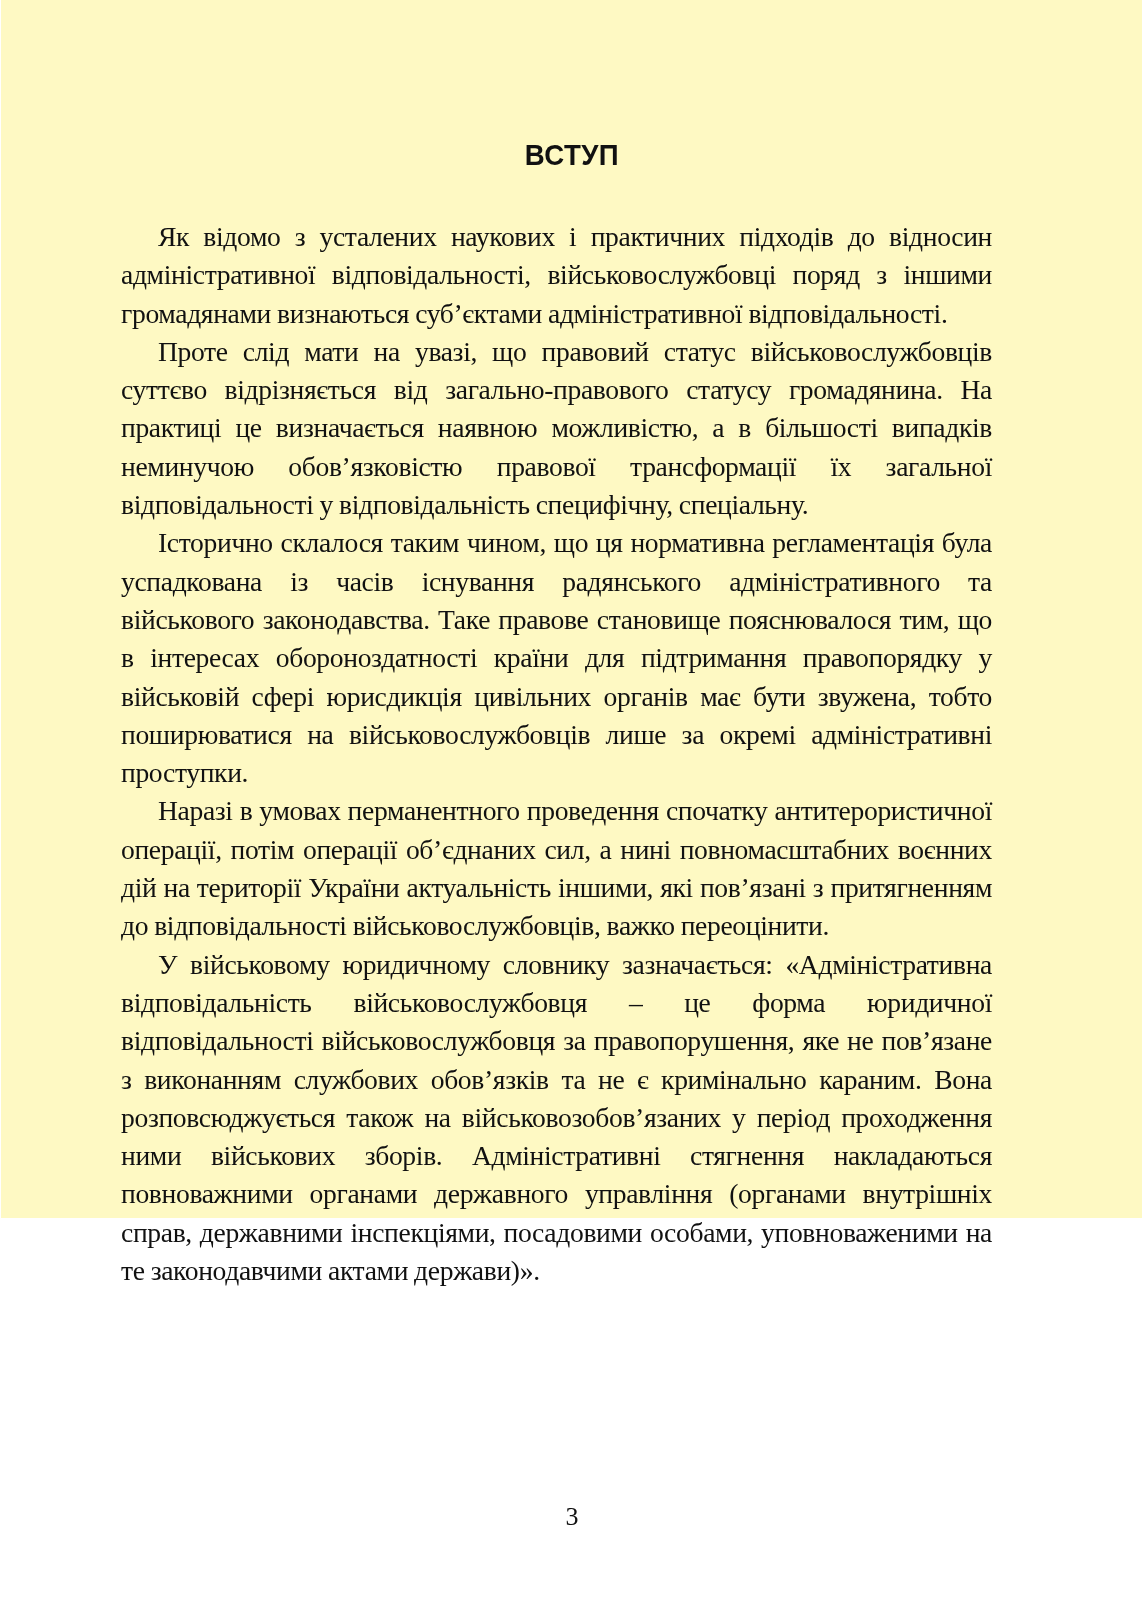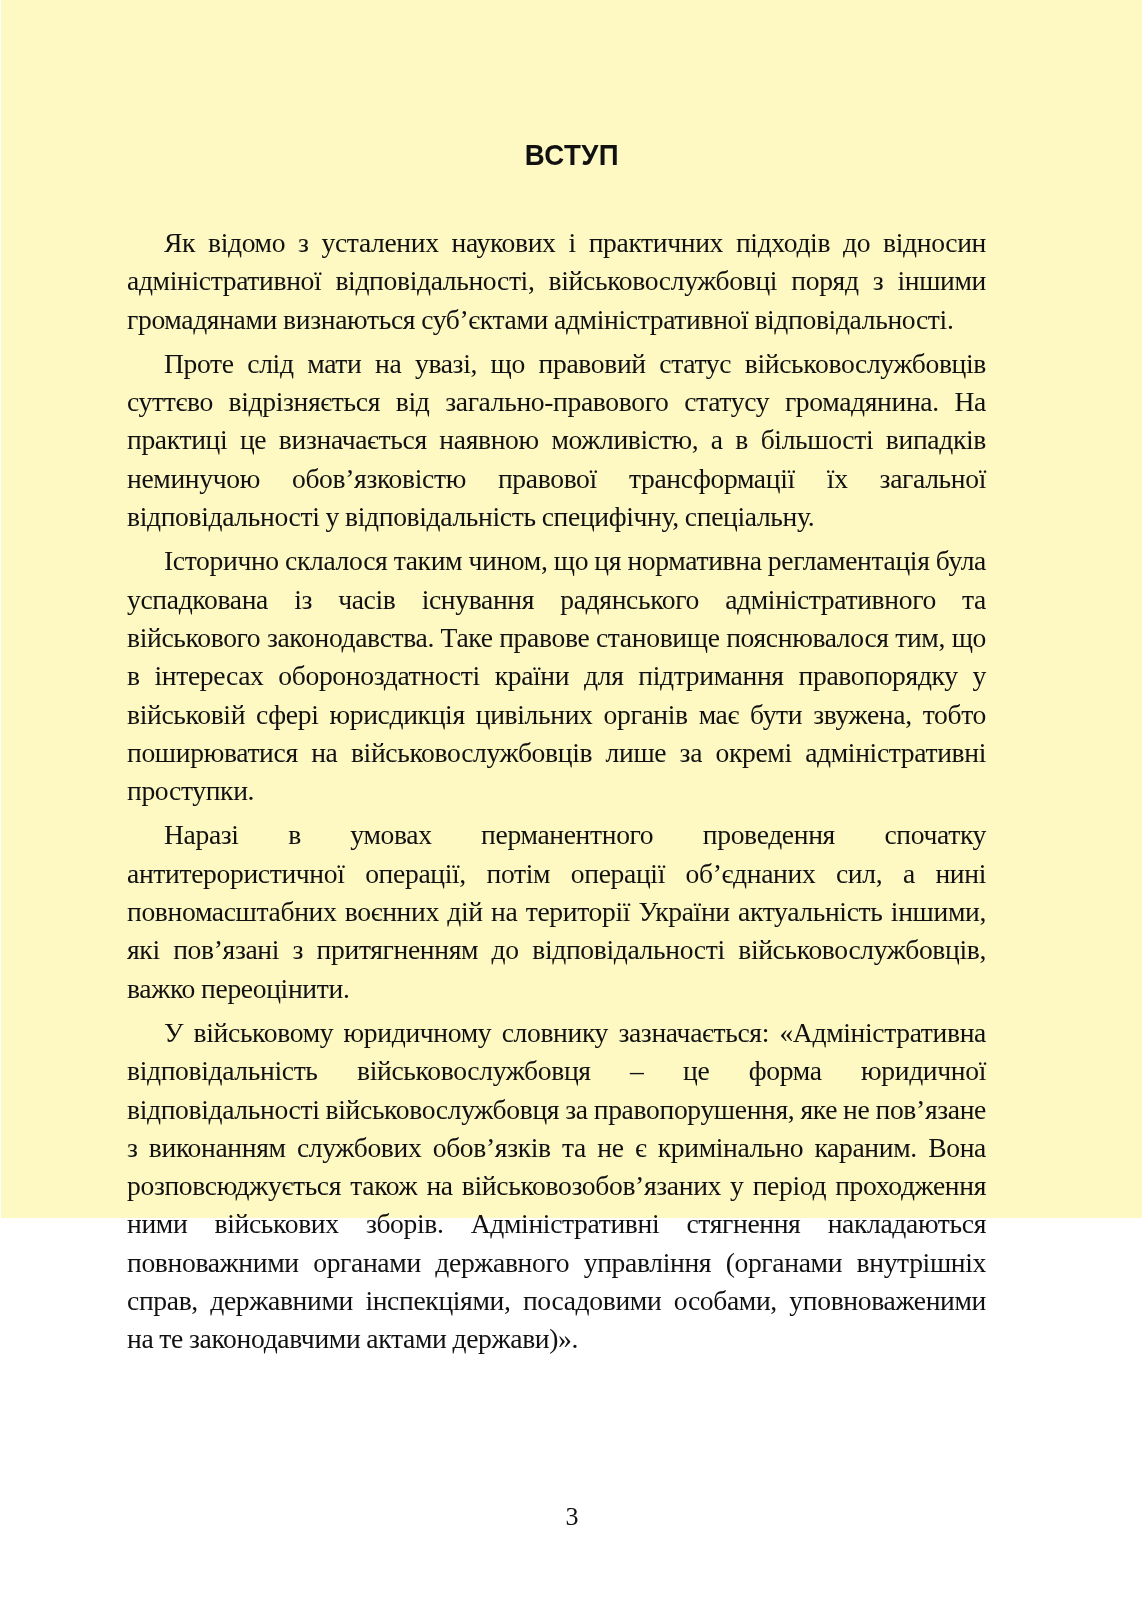--- a/index.html
+++ b/index.html
@@ -40,21 +40,21 @@
       left: 120px;
       top: 218px;
       width: 871px;
       font-size: 27.6px;
       line-height: 38.3px;
       text-align: justify;
       letter-spacing: -0.35px;
       word-spacing: -0.5px;
     }
     .body-text p {
-      margin: 6px;
+      margin: 0;
       text-indent: 37px;
       text-align: justify;
       text-align-last: left;
     }
     .page-number {
       position: absolute;
       top: 1502px;
       left: 0;
       width: 1142px;
       text-align: center;

